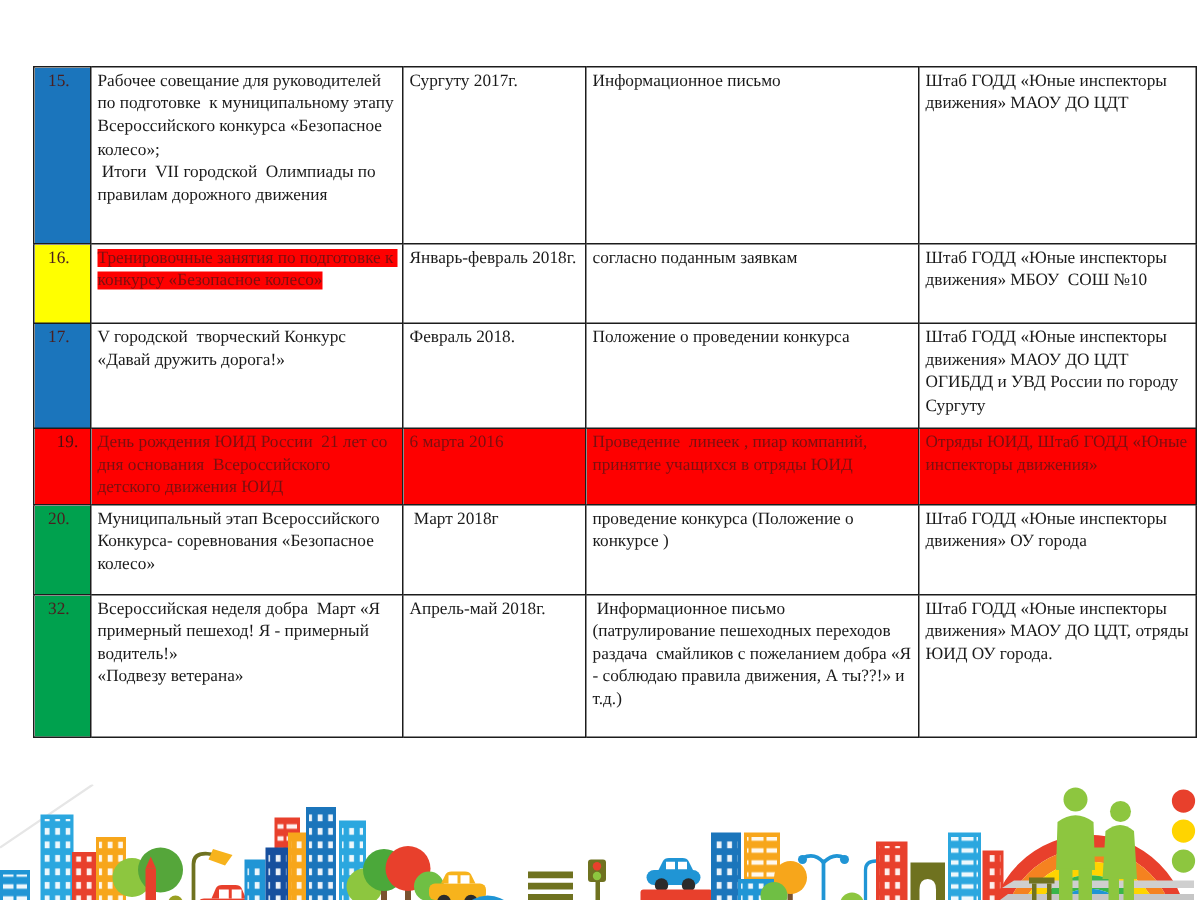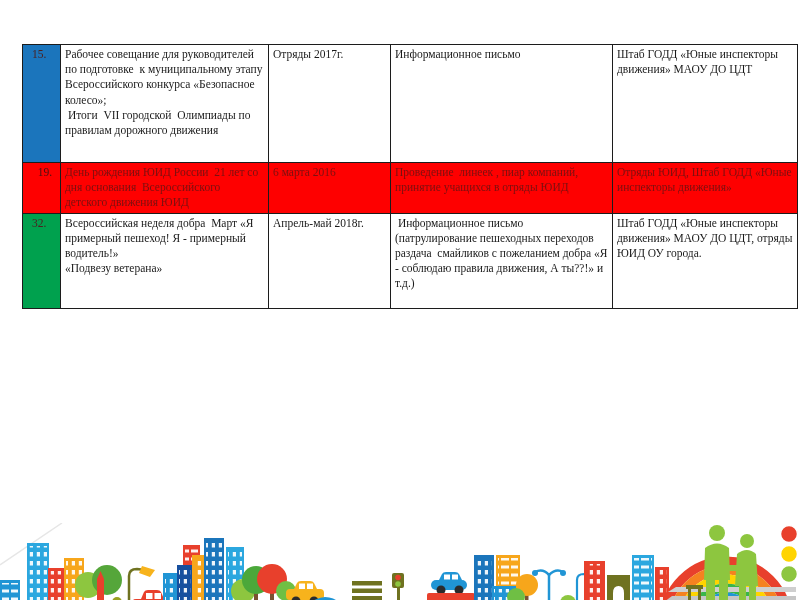--- a/index.html
+++ b/index.html
@@ -30,30 +30,51 @@
         <col style="width:208px">
         <col style="width:122px">
         <col style="width:222px">
         <col style="width:185px">
     </colgroup>
     <tbody>
       <tr class="h0">
         <td class="num c-blue">15.</td>
         <td>Рабочее совещание для руководителей по подготовке  к муниципальному этапу Всероссийского конкурса «Безопасное колесо»;
  Итоги  VII городской  Олимпиады по правилам дорожного движения</td>
-        <td>Отряды 2017г.</td>
+        <td>Сургуту 2017г.</td>
         <td>Информационное письмо</td>
         <td>Штаб ГОДД «Юные инспекторы движения» МАОУ ДО ЦДТ</td>
+      </tr>
+      <tr class="h1">
+        <td class="num c-yellow">16.</td>
+        <td><span class="hl">Тренировочные занятия по подготовке к конкурсу «Безопасное колесо»</span></td>
+        <td>Январь-февраль 2018г.</td>
+        <td>согласно поданным заявкам</td>
+        <td>Штаб ГОДД «Юные инспекторы движения» МБОУ  СОШ №10</td>
+      </tr>
+      <tr class="h2">
+        <td class="num c-blue">17.</td>
+        <td>V городской  творческий Конкурс «Давай дружить дорога!»</td>
+        <td>Февраль 2018.</td>
+        <td>Положение о проведении конкурса</td>
+        <td>Штаб ГОДД «Юные инспекторы движения» МАОУ ДО ЦДТ ОГИБДД и УВД России по городу Сургуту</td>
       </tr>
       <tr class="h4 redrow">
         <td class="num">19.</td>
         <td>День рождения ЮИД России  21 лет со дня основания  Всероссийского детского движения ЮИД</td>
         <td>6 марта 2016</td>
         <td>Проведение  линеек , пиар компаний, принятие учащихся в отряды ЮИД</td>
         <td>Отряды ЮИД, Штаб ГОДД «Юные инспекторы движения»</td>
+      </tr>
+      <tr class="h5">
+        <td class="num c-green">20.</td>
+        <td>Муниципальный этап Всероссийского Конкурса- соревнования «Безопасное колесо»</td>
+        <td> Март 2018г</td>
+        <td>проведение конкурса (Положение о конкурсе )</td>
+        <td>Штаб ГОДД «Юные инспекторы движения» ОУ города</td>
       </tr>
       <tr class="h6">
         <td class="num c-green">32.</td>
         <td>Всероссийская неделя добра  Март «Я примерный пешеход! Я - примерный водитель!»
 «Подвезу ветерана»</td>
         <td>Апрель-май 2018г.</td>
         <td> Информационное письмо (патрулирование пешеходных переходов  раздача  смайликов с пожеланием добра «Я - соблюдаю правила движения, А ты??!» и т.д.)</td>
         <td>Штаб ГОДД «Юные инспекторы движения» МАОУ ДО ЦДТ, отряды ЮИД ОУ города.</td>
       </tr>
     </tbody>

